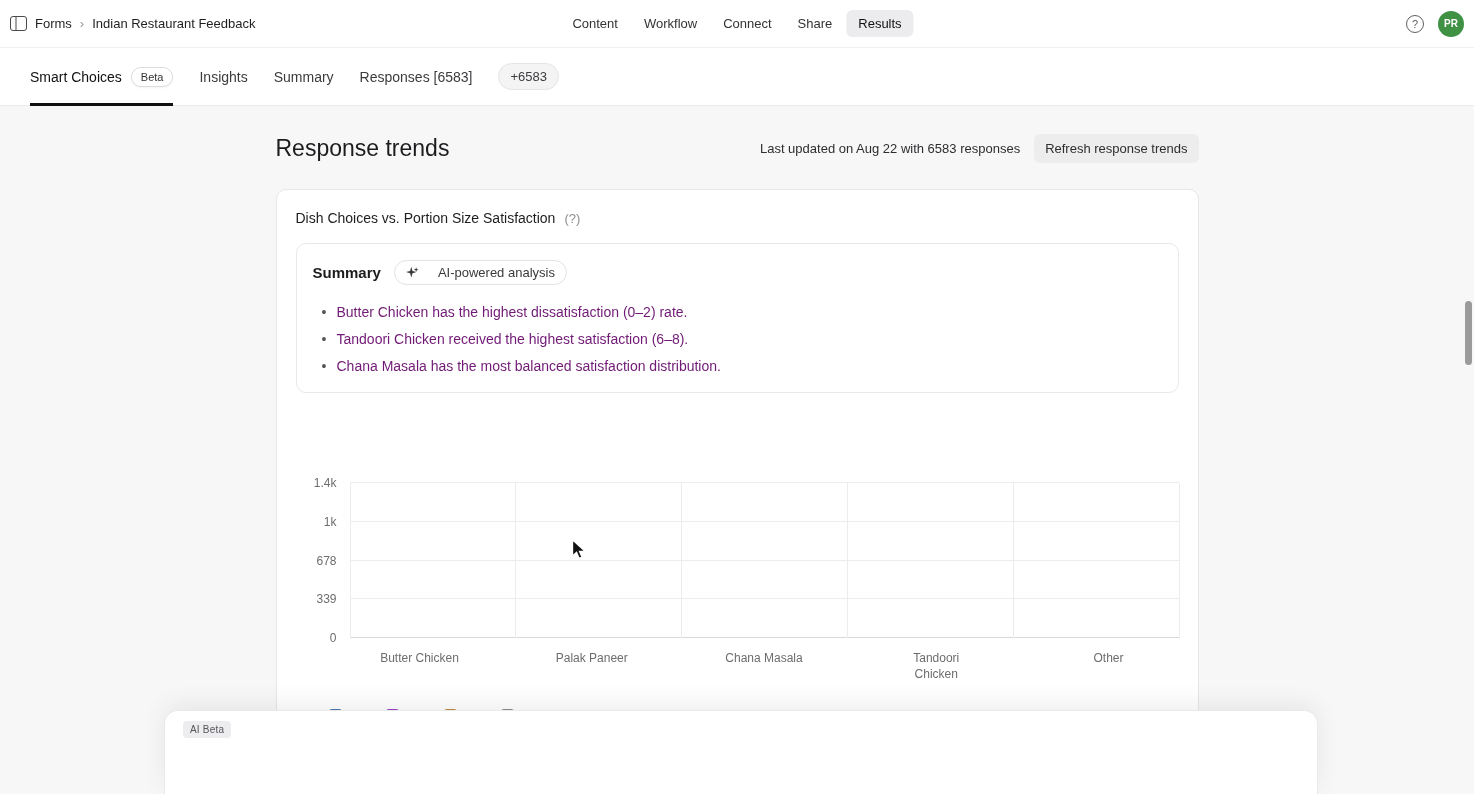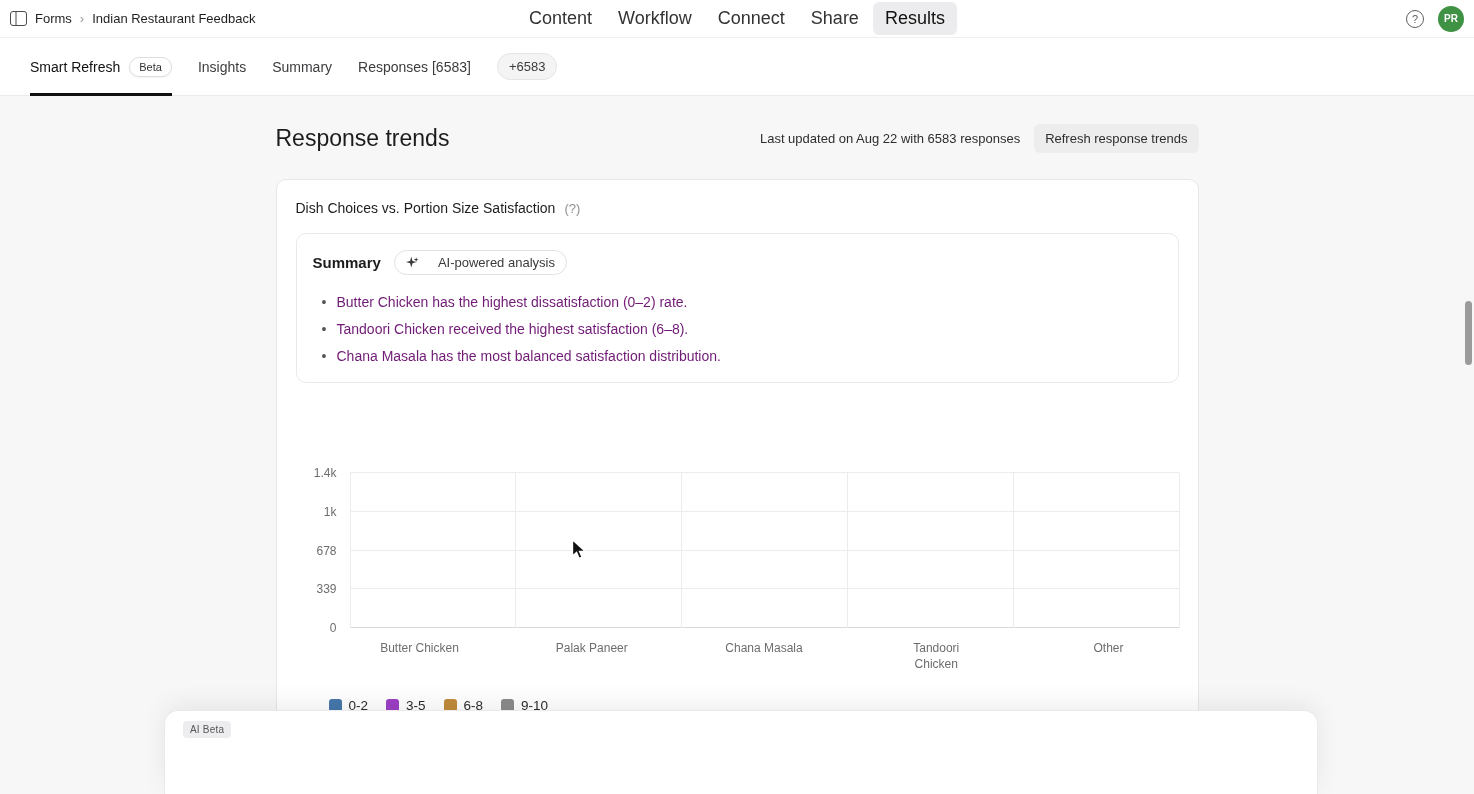--- a/index.html
+++ b/index.html
@@ -5,28 +5,28 @@
   * { box-sizing: border-box; margin: 0; padding: 0; }
   html,body { width:1474px; height:794px; overflow:hidden; }
   body {
     font-family: "Liberation Sans", sans-serif;
     background:#f7f7f8;
     color:#1f1f1f;
     position:relative;
   }
   
   .topbar {
-    height:38px; background:#fff; border-bottom:1px solid #f0f0f0;
+    height:48px; background:#fff; border-bottom:1px solid #f0f0f0;
     display:flex; align-items:center; justify-content:space-between;
     padding:16px 10px; position:relative; z-index:5;gap:24px;
   }
   .topbar-left { display:flex; align-items:center; gap:8px; font-size:13px; color:#1f1f1f; }
   .crumb-sep { color:#9a9a9e; font-size:13px; }
   .topbar-nav { position:absolute; left:50%; transform:translateX(-50%); display:flex; align-items:center; gap:2px; }
-  .nav-item { font-size:18px; color:#333; padding:6px 12px; border-radius:6px; cursor:pointer; }
+  .nav-item { font-size:13px; color:#333; padding:6px 12px; border-radius:6px; cursor:pointer; }
   .nav-item.active { background:#ececee; color:#111; }
   .topbar-right { display:flex; align-items:center; gap:14px; }
   .help-icon { width:18px; height:18px; border:1.5px solid #5f5f63; border-radius:50%;
     display:flex; align-items:center; justify-content:center; font-size:11px; color:#5f5f63; }
   .avatar { width:26px; height:26px; border-radius:50%; background:#3f9144; color:#fff;
     font-size:10px; font-weight:700; display:flex; align-items:center; justify-content:center; }
   
   .tabbar { background:#fff; height:58px; display:flex; align-items:stretch; gap:26px;
     padding-left:30px; border-bottom:1px solid #ebebeb; }
   .tab { display:flex; align-items:center; gap:9px; font-size:14px; color:#3c3c3f; position:relative; cursor:pointer; }
@@ -119,21 +119,21 @@
     <span class="nav-item active">Results</span>
   </nav>
   <div class="topbar-right">
     <span class="help-icon">?</span>
     <span class="avatar">PR</span>
   </div>
 </header>
 
 <div class="tabbar">
   <div class="tab active">
-    <span>Smart Refresh</span>
+    <span>Smart Choices</span>
     <span class="beta-badge">Beta</span>
   </div>
   <div class="tab">
     <span>Insights</span>
   </div>
   <div class="tab">
     <span>Summary</span>
   </div>
   <div class="tab">
     <span>Responses [6583]</span>

